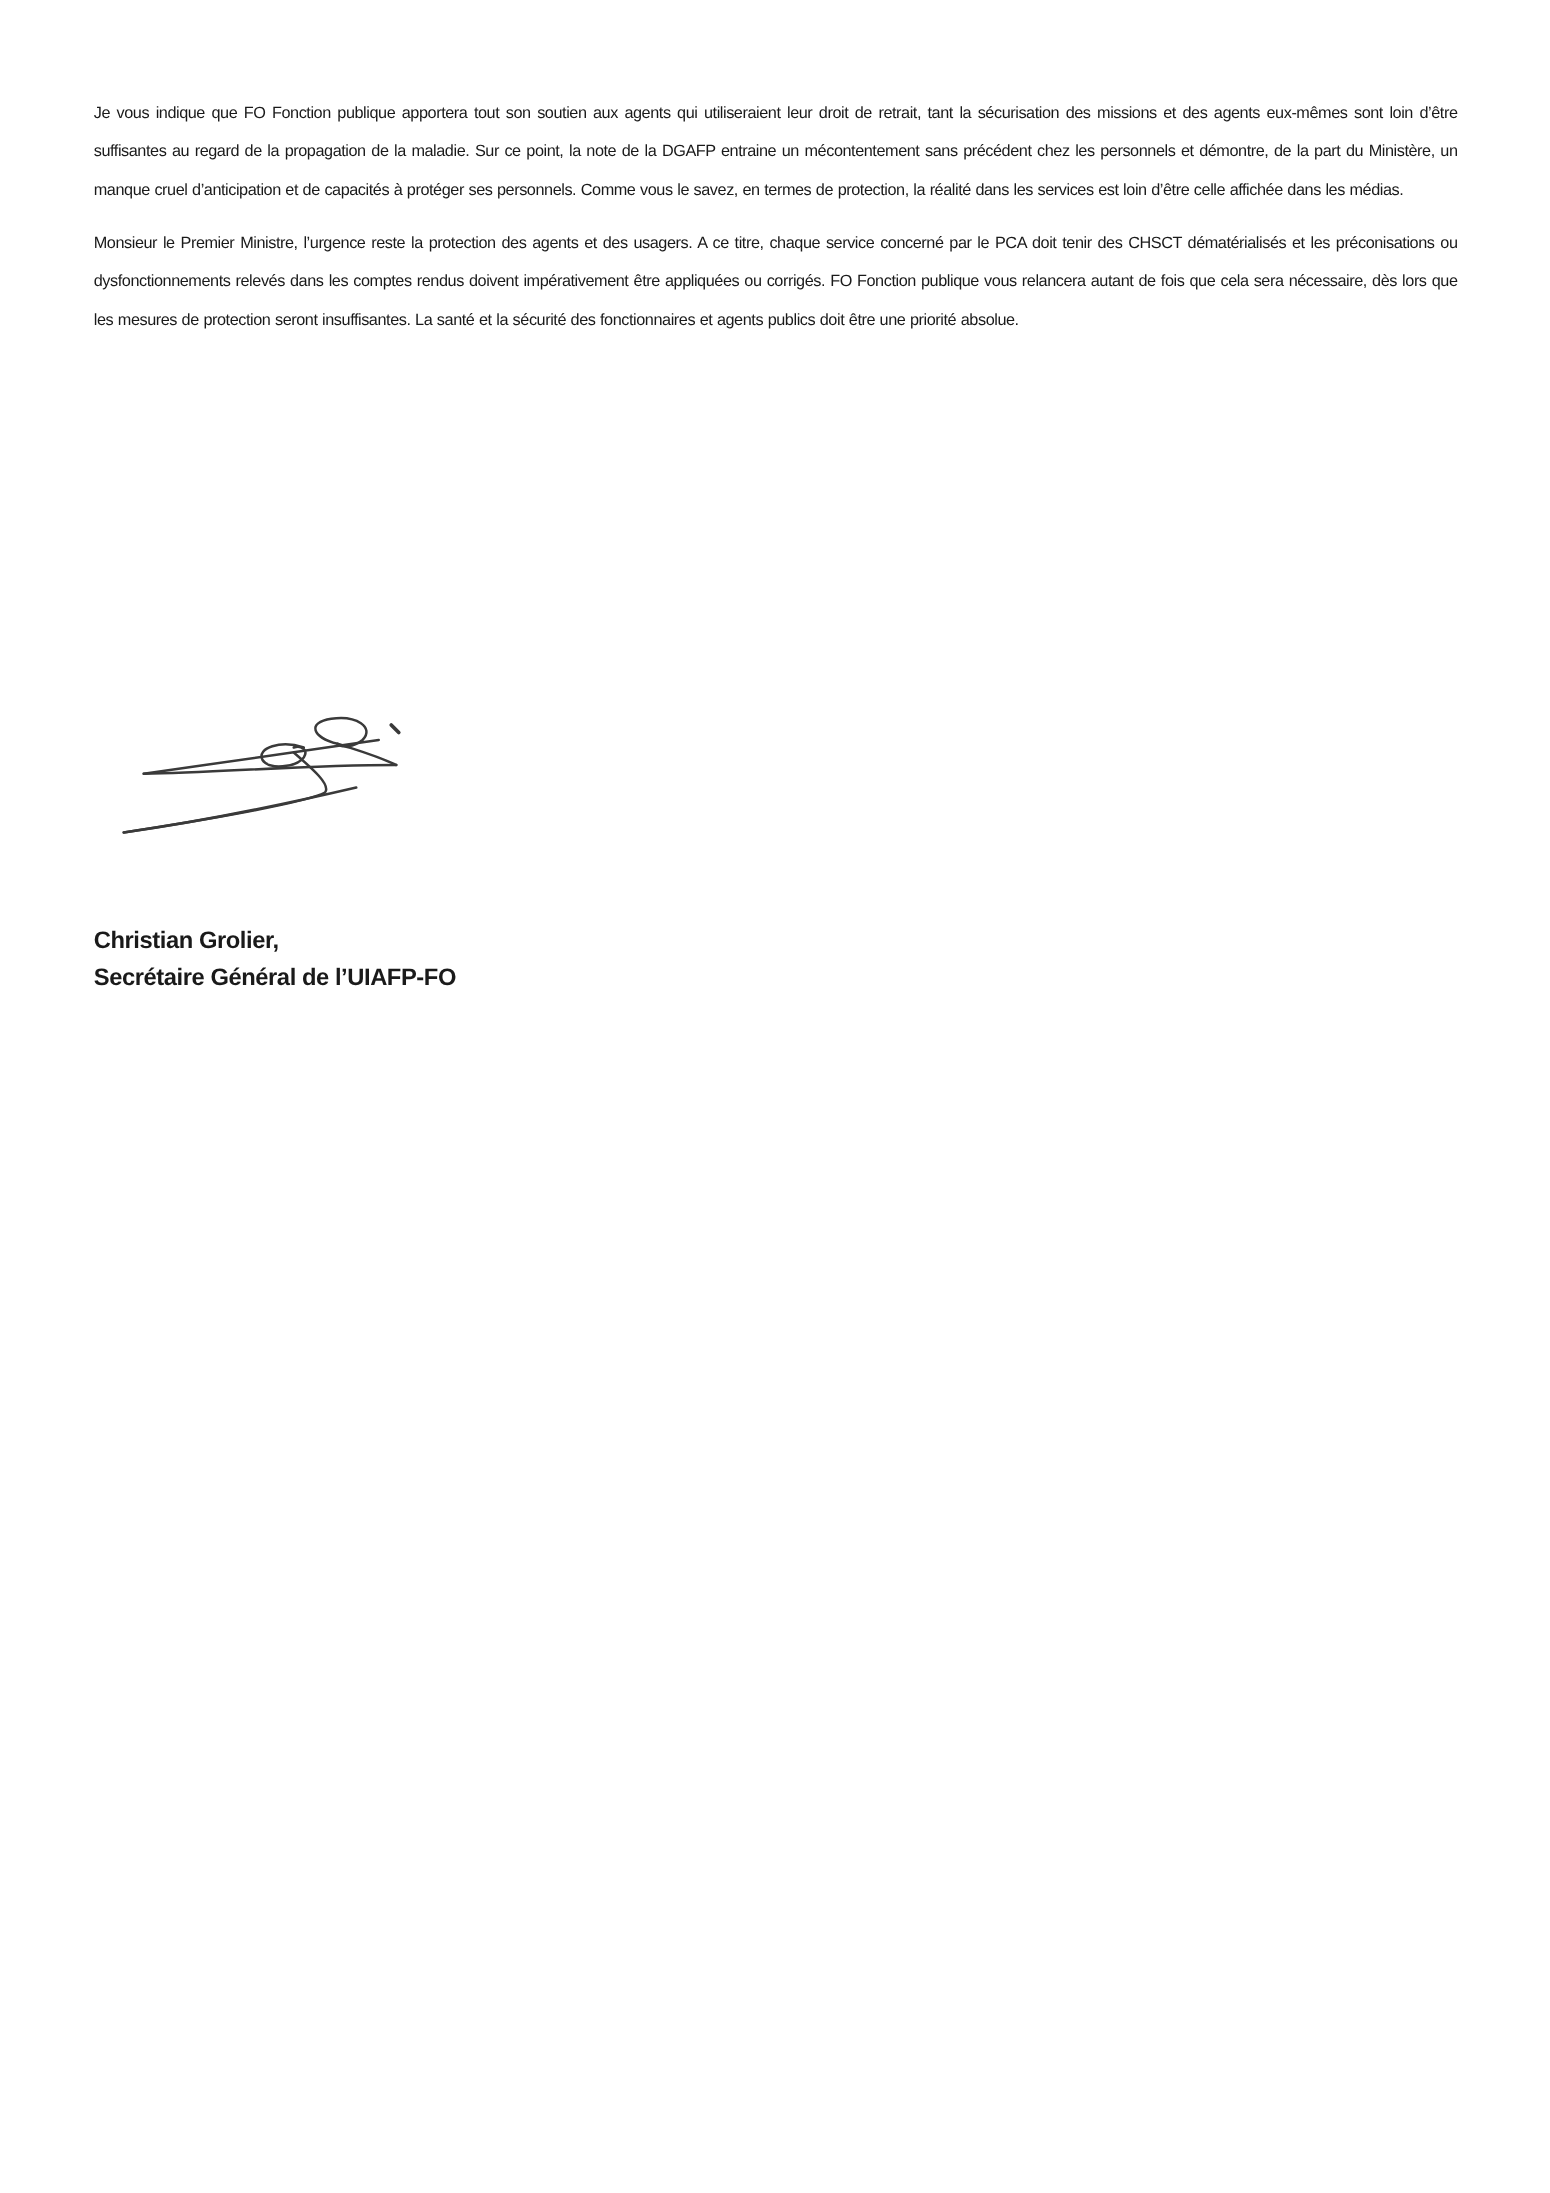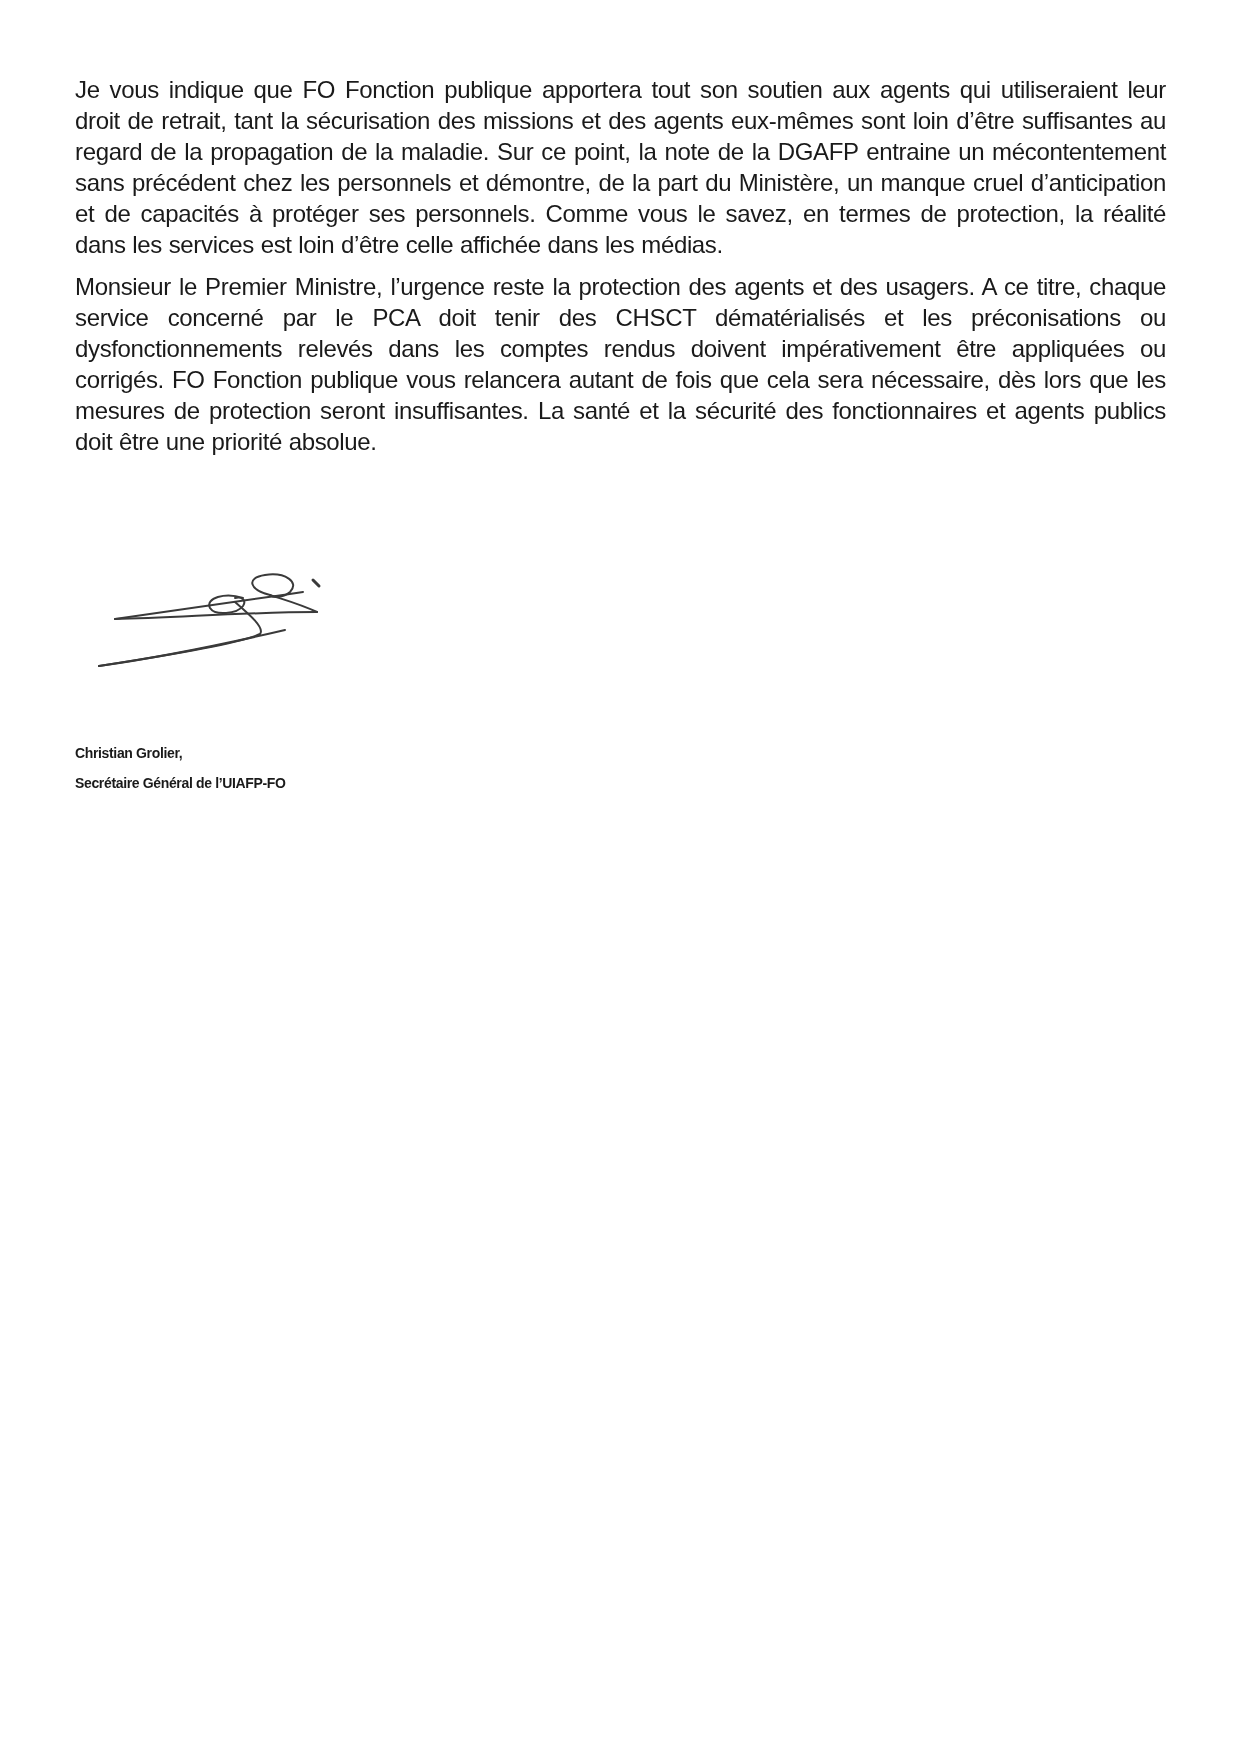--- a/index.html
+++ b/index.html
@@ -16,39 +16,39 @@
       color: #1a1a1a;
     }
     .page {
       position: absolute;
       left: 75px;
       top: 74px;
       width: 1091px;
     }
     .para {
       margin: 0 0 11px 0;
-      font-size: 24px;
+      font-size: 13px;
       line-height: 31px;
       text-align: justify;
       letter-spacing: -0.35px;
       word-spacing: 0.4px;
     }
     .signature {
       position: absolute;
       left: 85px;
       top: 560px;
       width: 260px;
       height: 110px;
     }
     .signer {
       position: absolute;
       left: 75px;
       top: 738px;
       font-weight: bold;
-      font-size: 14px;
+      font-size: 19px;
       line-height: 30px;
       letter-spacing: -0.35px;
     }
     .signer div { white-space: nowrap; }
   </style>
 </head>
 <body>
 
 <div class="page">
   <p class="para">Je vous indique que FO Fonction publique apportera tout son soutien aux agents qui utiliseraient leur droit de retrait, tant la sécurisation des missions et des agents eux-mêmes sont loin d’être suffisantes au regard de la propagation de la maladie. Sur ce point, la note de la DGAFP entraine un mécontentement sans précédent chez les personnels et démontre, de la part du Ministère, un manque cruel d’anticipation et de capacités à protéger ses personnels.  Comme vous le savez, en termes de protection, la réalité dans les services est loin d’être celle affichée dans les médias.</p>

